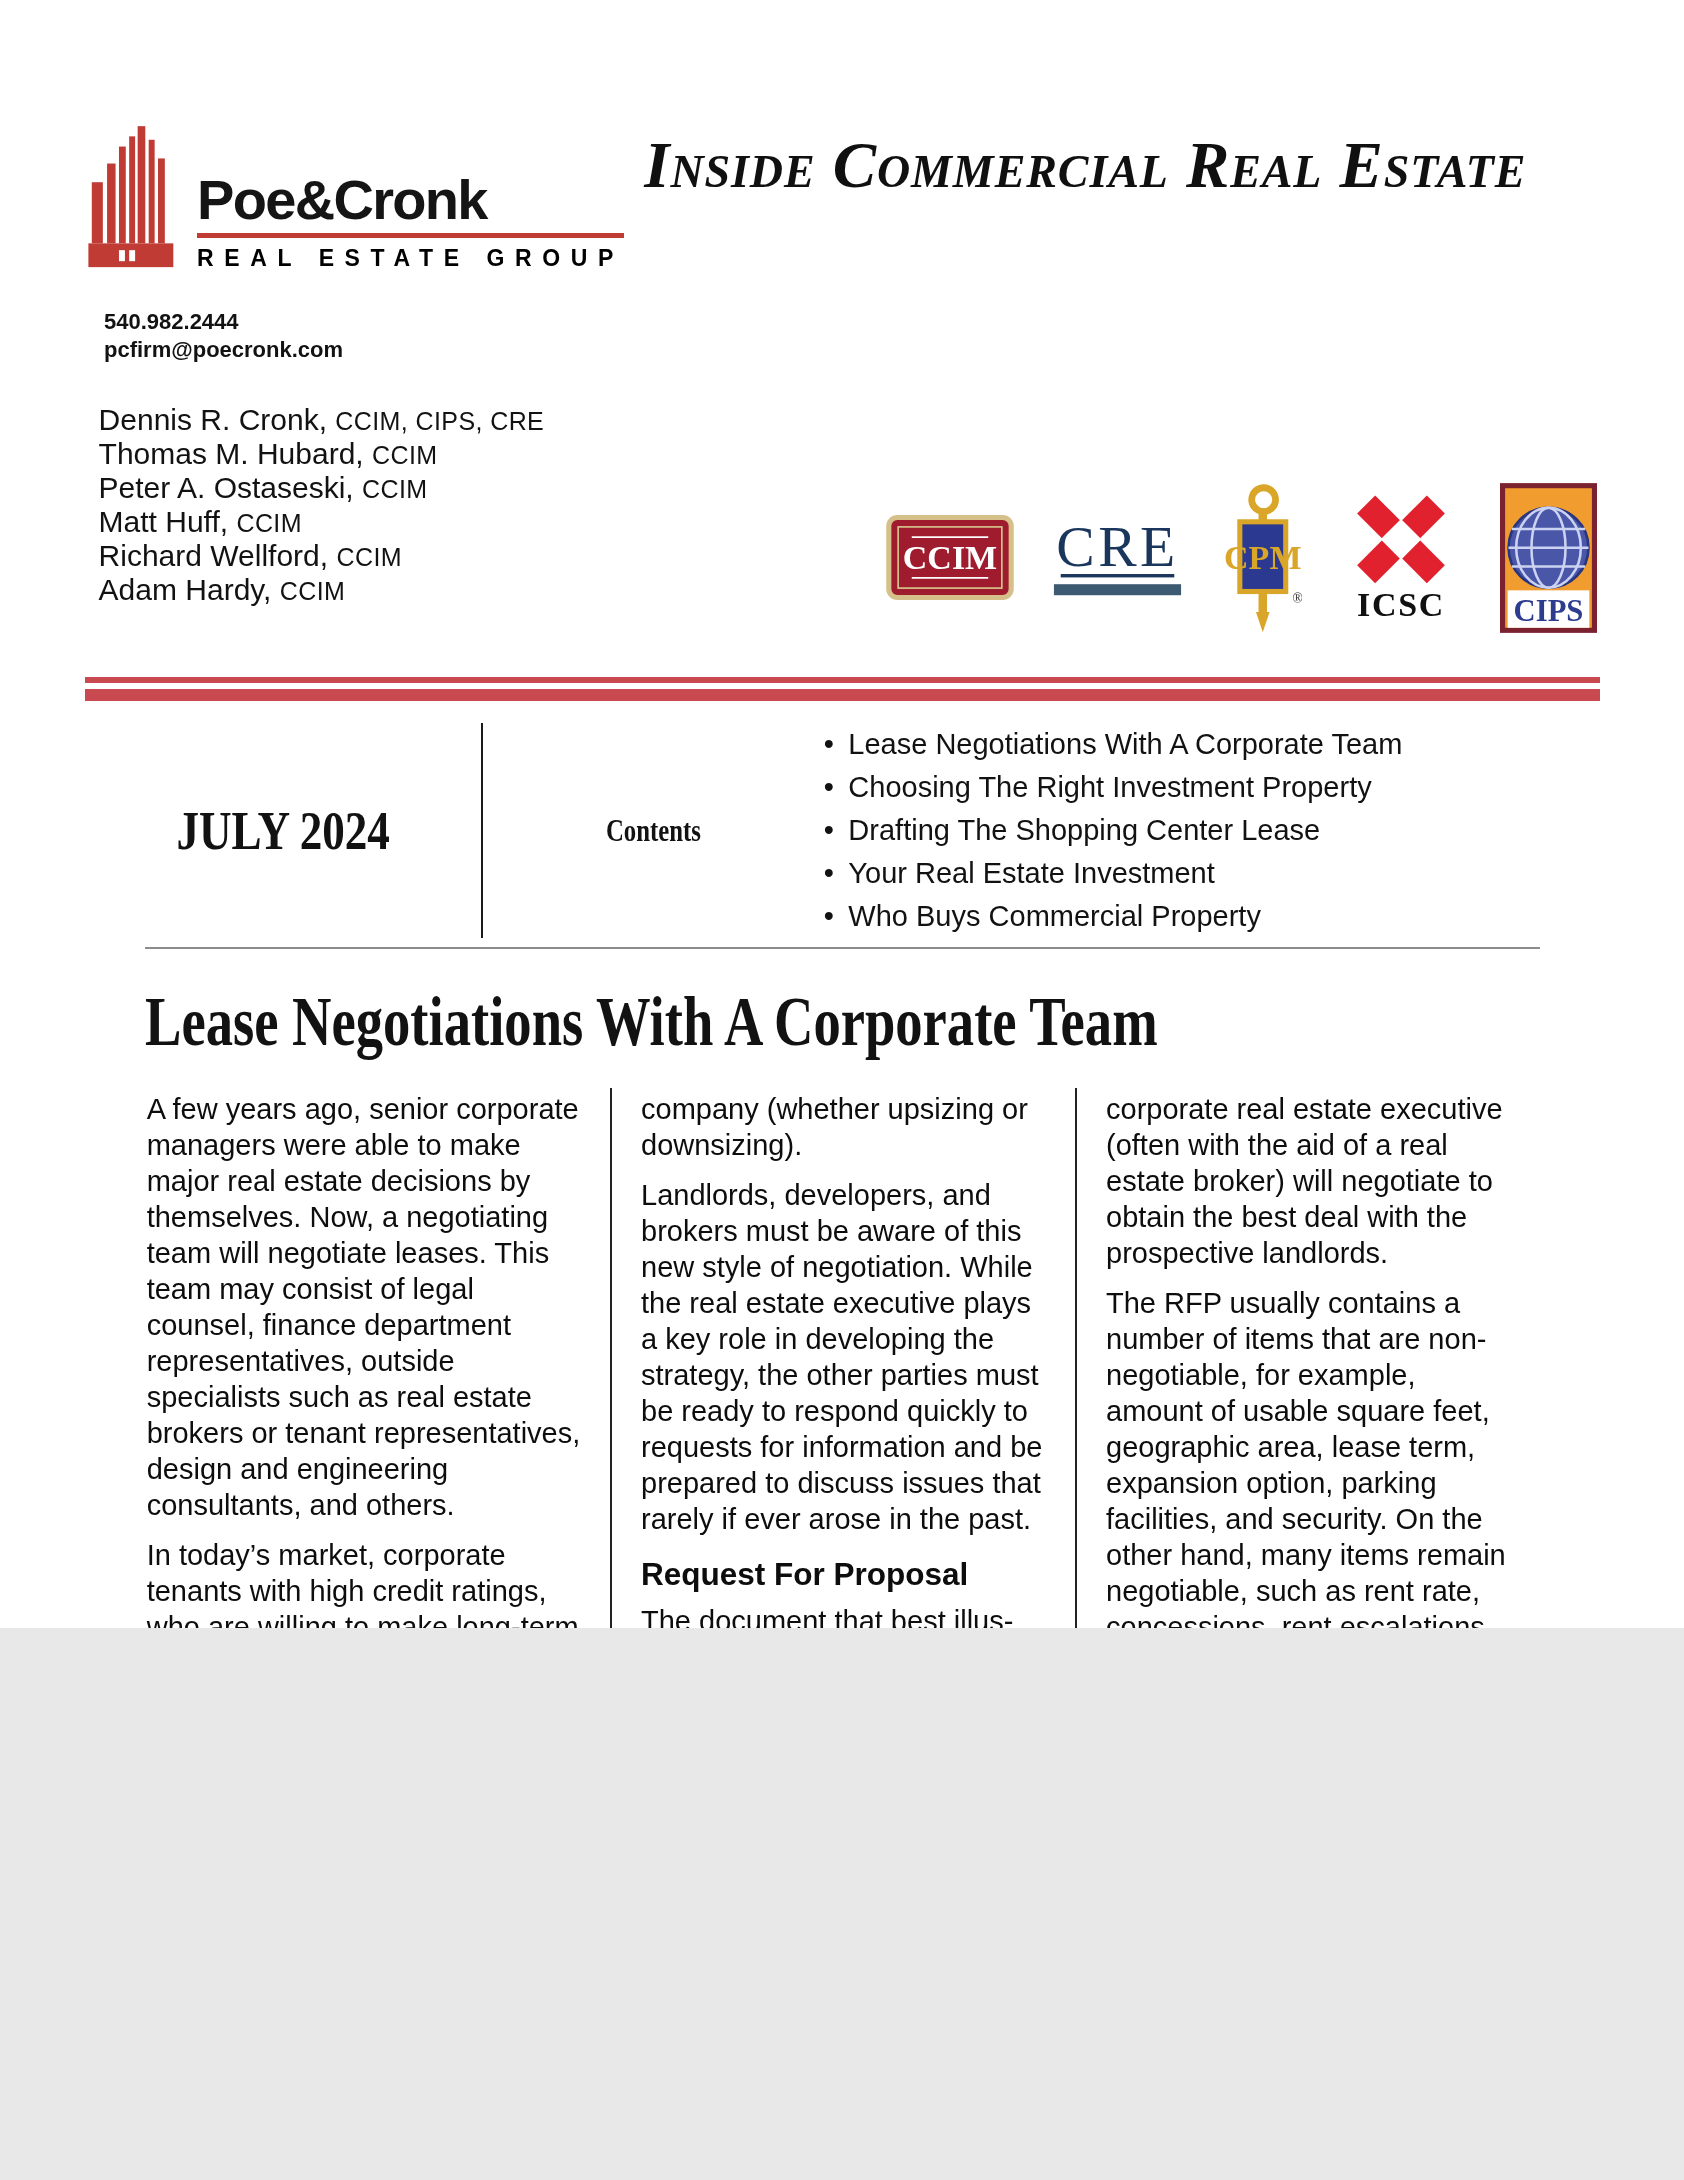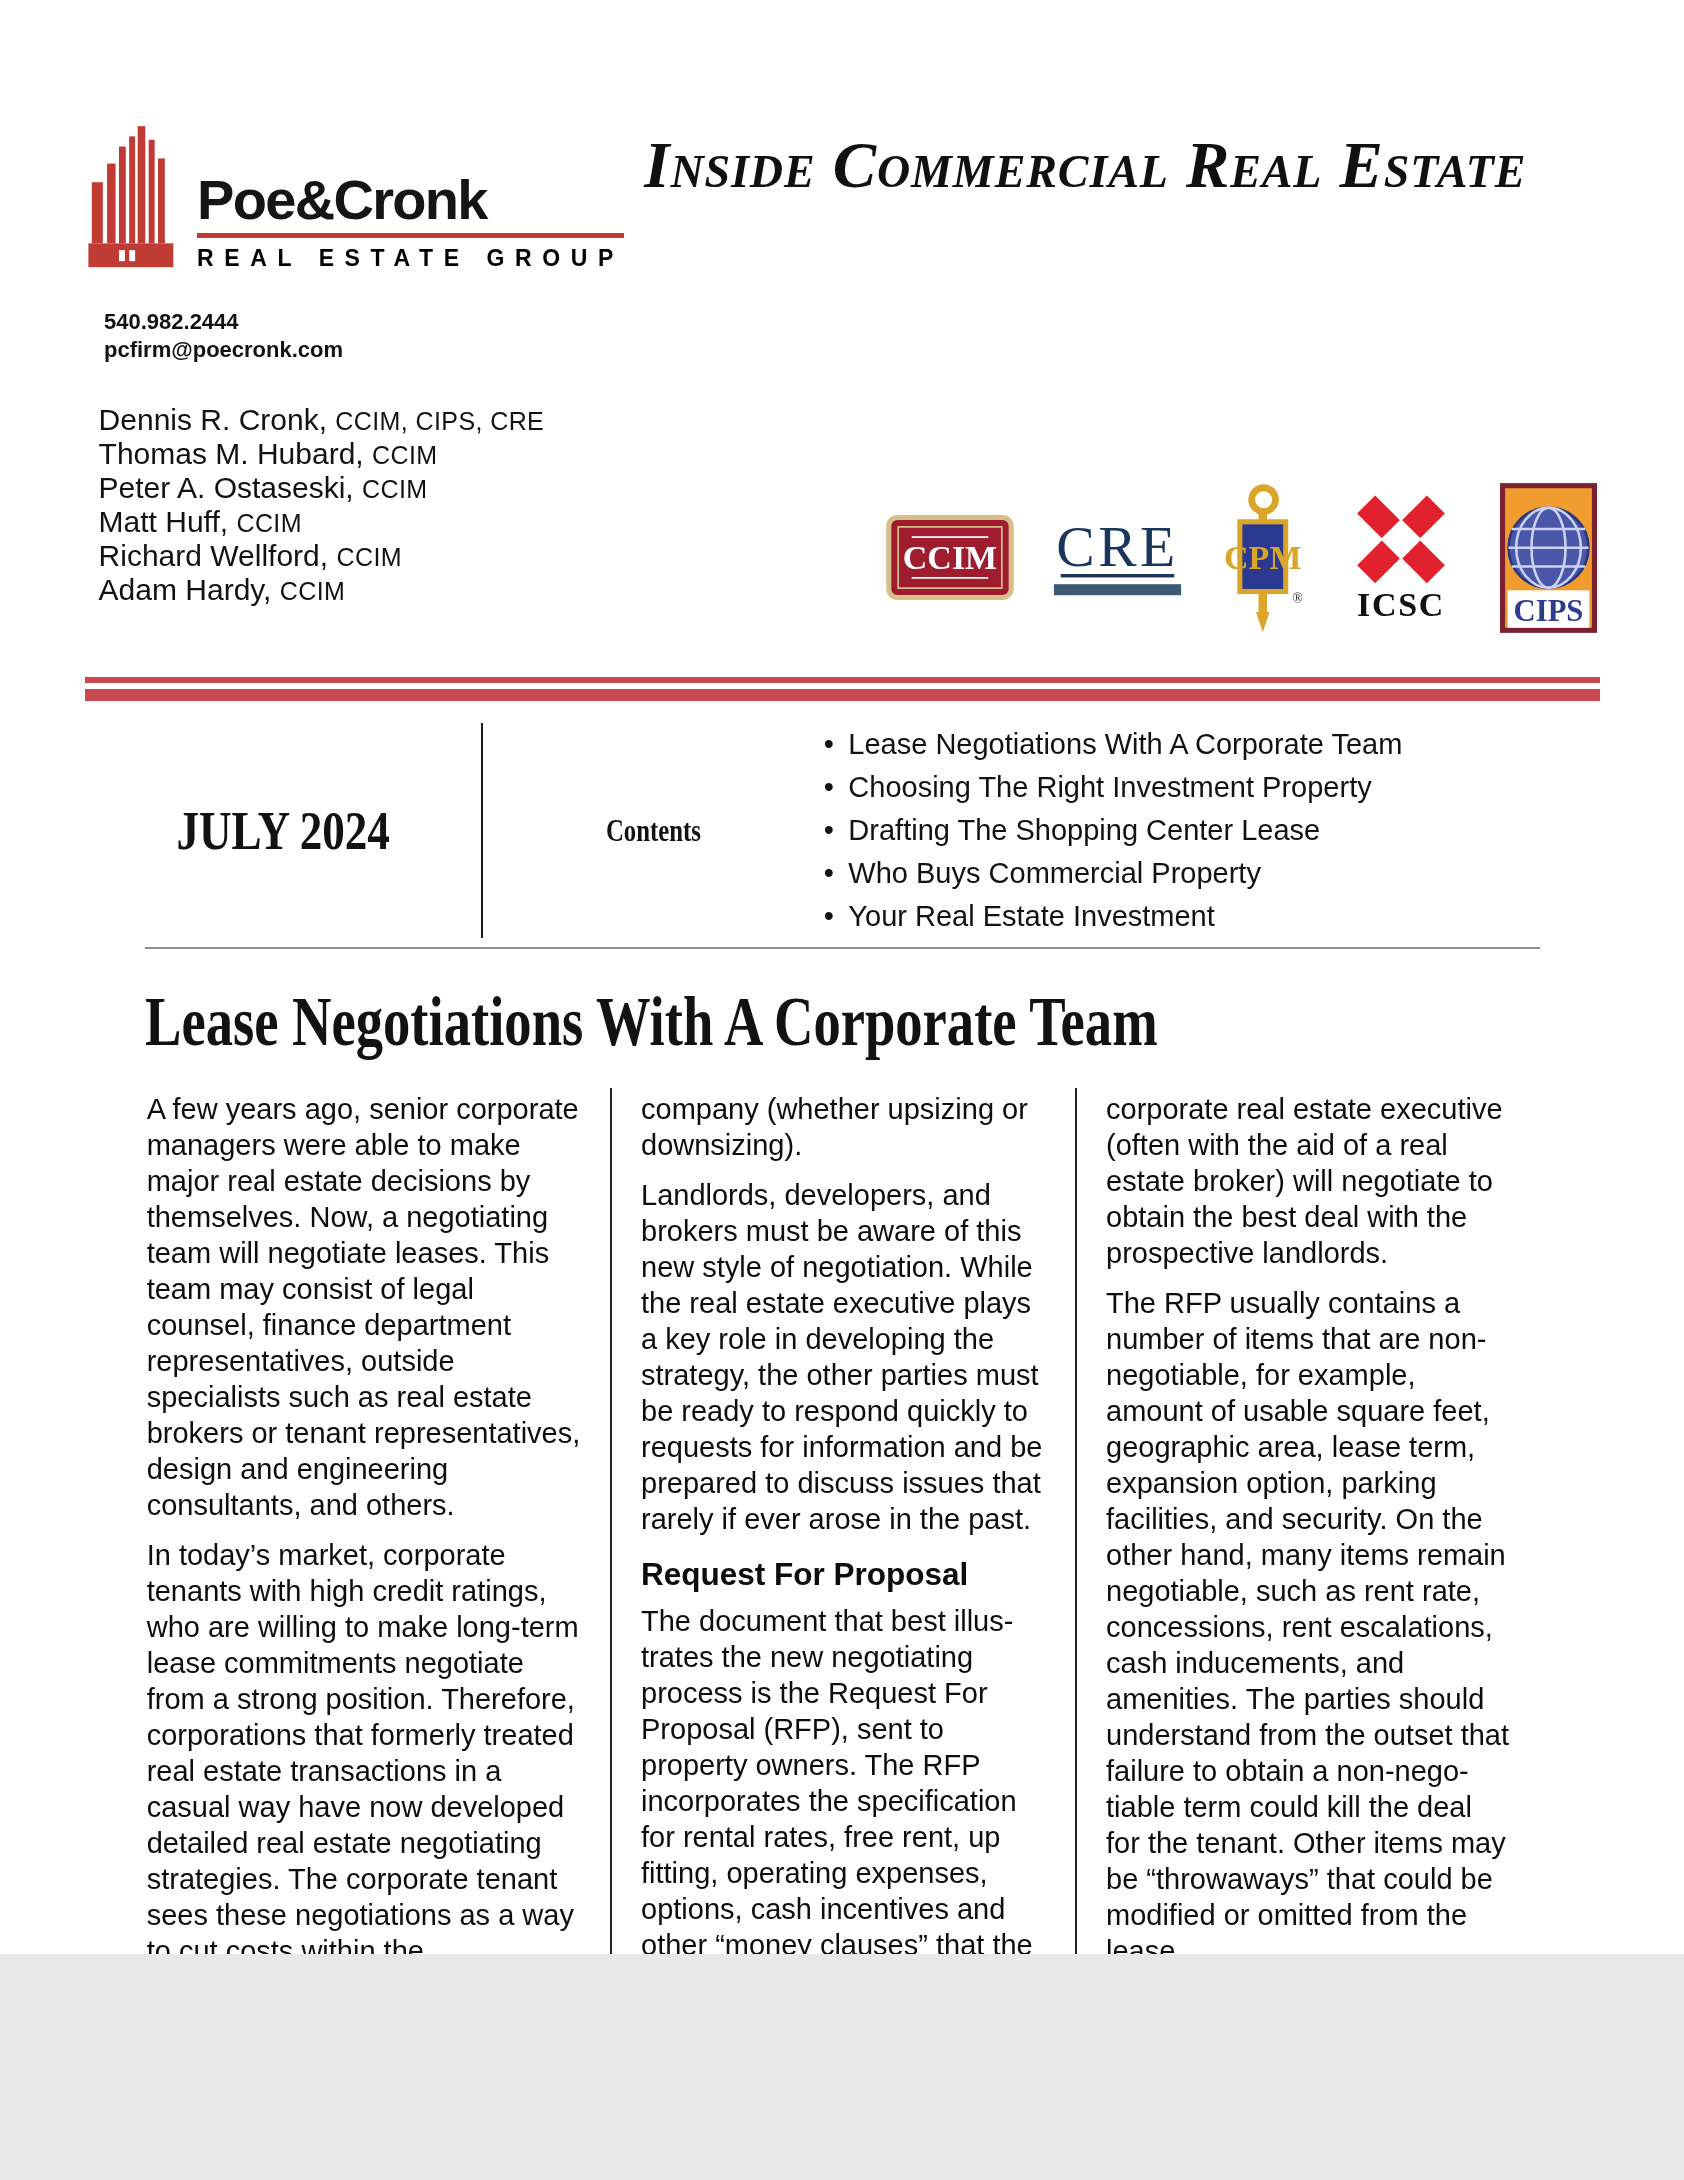--- a/index.html
+++ b/index.html
@@ -1,18 +1,18 @@
 <!DOCTYPE html>
 <html style="font-size:13.6px"><head>
 <meta charset="utf-8">
 <style>
   * { margin:0; padding:0; box-sizing:border-box; }
   html,body { background:#e8e8e8; }
   .page {
-    width:1685px; height:1954px; margin:0 auto; background:#ffffff;
+    width:1685px; height:1628px; margin:0 auto; background:#ffffff;
     font-family:"Liberation Sans", sans-serif; color:#121212;
     padding:126px 85px 12px; overflow:hidden; position:relative;
   }
   
   .mast { display:flex; align-items:flex-start; }
   .brand { width:477px; flex:0 0 auto; }
   .brand-row { display:flex; align-items:flex-end; }
   .brand-text { margin-left:5.1px; }
   .brand-name { font-weight:bold; font-size:56px; letter-spacing:-1.7px; color:#151515; line-height:1; }
   .brand-rule { height:5.1px; background:#bf3b33; margin-top:5.1px; }
@@ -185,22 +185,22 @@
     </div>
     <div class="v-divider"></div>
     <div class="contents-cell">
       <div class="contents-label-box">
         <span class="condensed contents-label">Contents</span>
       </div>
       <ul class="toc">
         <li>Lease Negotiations With A Corporate Team</li>
         <li>Choosing The Right Investment Property</li>
         <li>Drafting The Shopping Center Lease</li>
+        <li>Your Real Estate Investment</li>
         <li>Who Buys Commercial Property</li>
-        <li>Your Real Estate Investment</li>
       </ul>
     </div>
   </div>
 
   <div class="hairline"></div>
 
   <div class="article">
     <h1 class="headline"><span class="condensed">Lease Negotiations With A Corporate Team</span></h1>
 
     <div class="cols">

